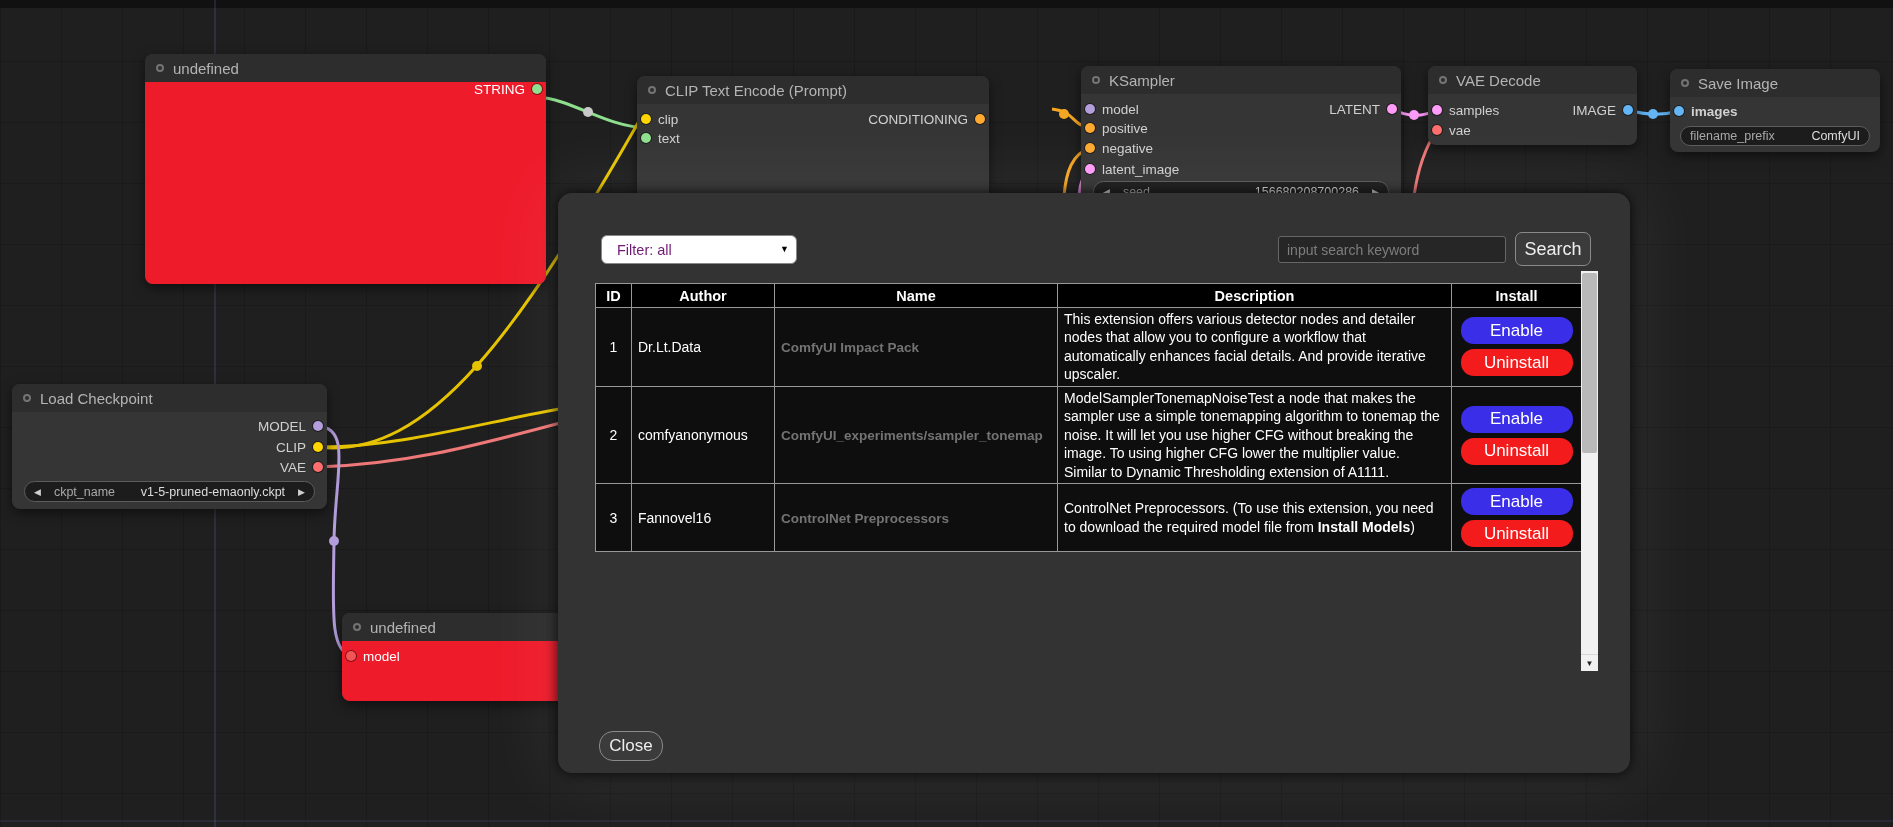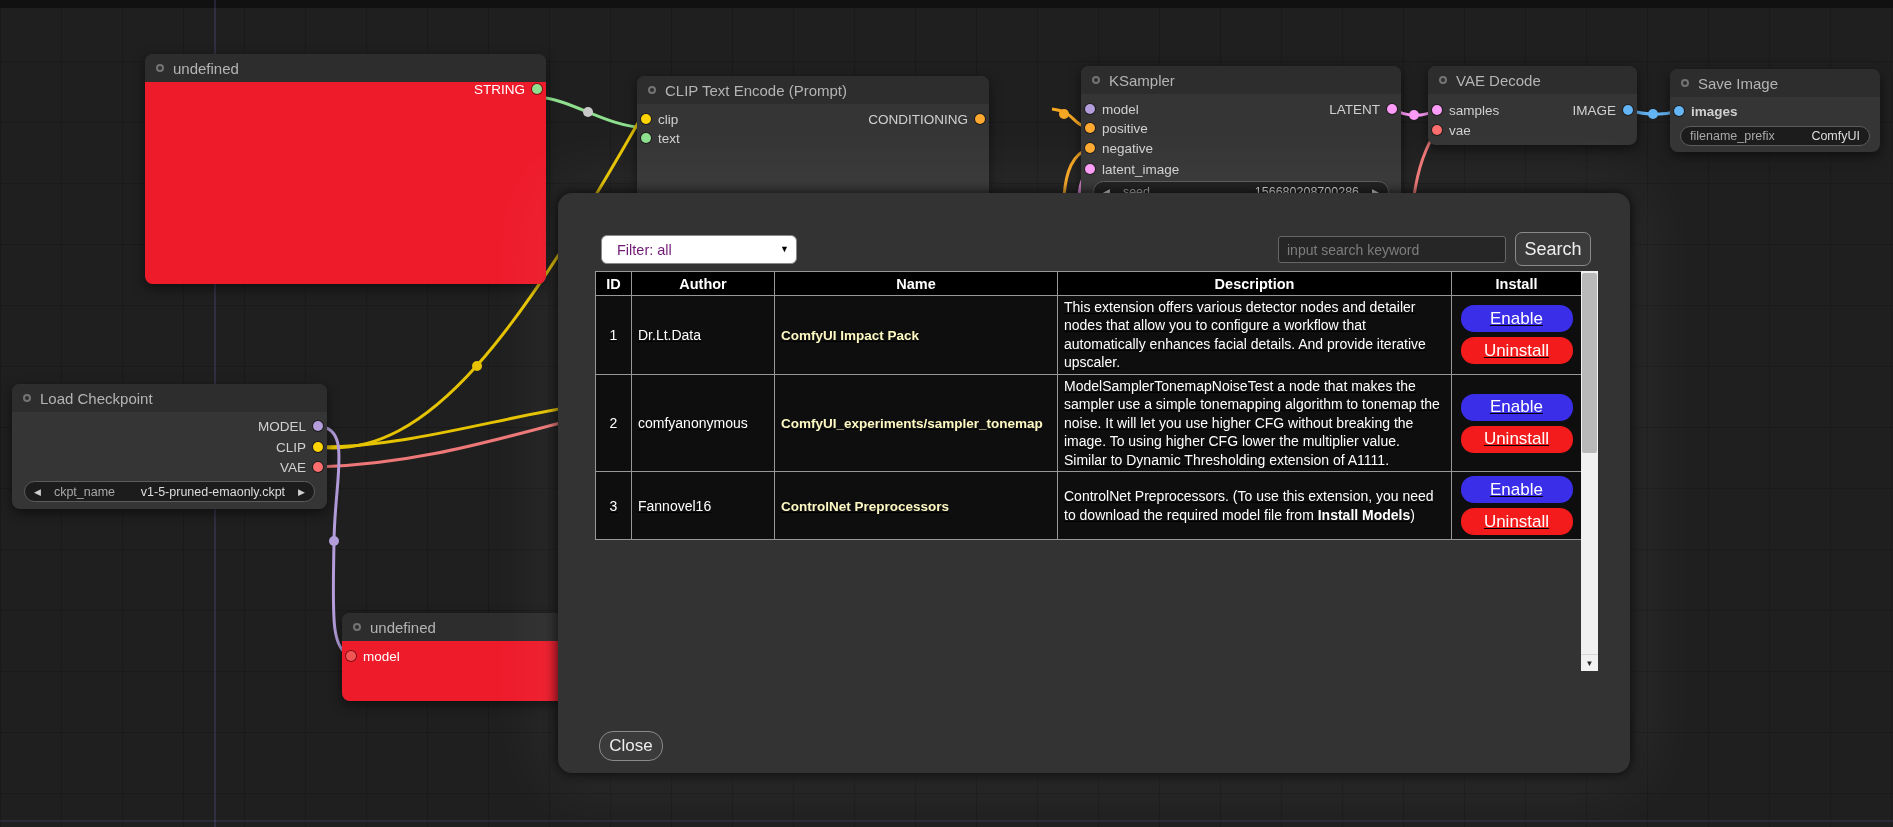--- a/index.html
+++ b/index.html
@@ -45,25 +45,25 @@
     border-radius:6px; font-size:14.5px; padding:0 22px 0 15px; appearance:none; -webkit-appearance:none; font-family:inherit; }
   .filter-caret { position:absolute; right:8px; top:9px; font-size:9px; color:#000; pointer-events:none; }
   .search-input { position:absolute; left:720px; top:43px; width:228px; height:27px; background:#262626;
     border:1px solid #666; border-radius:3px; color:#bbb; font-size:14px; padding:0 8px; font-family:inherit; }
   .search-input::placeholder { color:#7d7d7d; }
   .search-btn { position:absolute; left:957px; top:39px; width:76px; height:34px; background:#3b3b3b;
     border:1px solid #8a8a8a; border-radius:7px; color:#eee; font-size:18px; font-family:inherit; cursor:pointer; }
   .close-btn { position:absolute; left:41px; top:538px; width:64px; height:30px; background:#3b3b3b;
     border:1px solid #8a8a8a; border-radius:14px; color:#eee; font-size:17px; font-family:inherit; cursor:pointer; }
 
-  table.ext { position:absolute; left:37px; top:78px; width:986px; border-collapse:collapse; table-layout:fixed;text-decoration:underline; }
+  table.ext { position:absolute; left:37px; top:90px; width:986px; border-collapse:collapse; table-layout:fixed; }
   table.ext th { background:#000; color:#fff; font-size:14.5px; font-weight:bold; border:1px solid #989898; height:24px; padding:0; }
   table.ext td { background:#0e0e0e; border:1px solid #989898; color:#fff; font-size:14px; padding:2px 6px; vertical-align:middle; }
   td.c { text-align:center; }
-  .ext-link { color:#fef9c3; font-weight:bold; font-size:13.5px; text-decoration:none; cursor:pointer; }
+  .ext-link { color:#737373; font-weight:bold; font-size:13.5px; text-decoration:none; cursor:pointer; }
   .desc { line-height:1.32; }
   tr.r1 { height:77px; } tr.r2 { height:93px; } tr.r3 { height:65px; }
   .install-cell { display:flex; flex-direction:column; align-items:center; gap:5px; padding:2px 0; }
   .btn-enable, .btn-uninstall { width:112px; height:27px; border:none; border-radius:13px; color:#fff;
     font-size:17px; font-family:inherit; cursor:pointer; }
   .btn-enable { background:#3a2ee8; }
   .btn-uninstall { background:#f31b1b; }
 
   .scrollbar { position:absolute; left:1023px; top:78px; width:17px; height:400px; background:#f1f1f1; }
   .scroll-thumb { position:absolute; left:1px; top:2px; width:15px; height:180px; background:#b9b9b9; border-radius:2px; }

